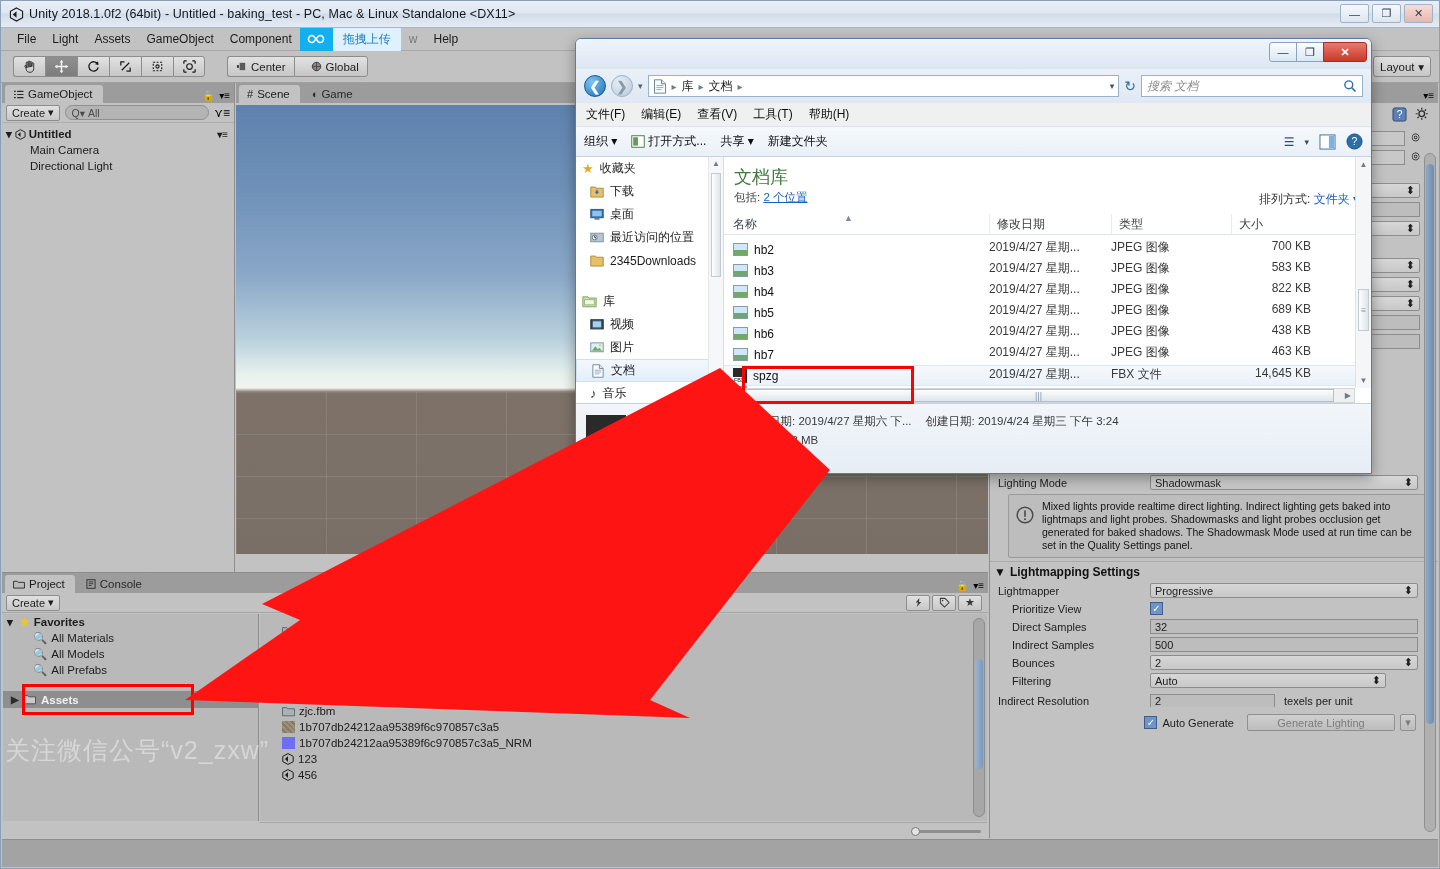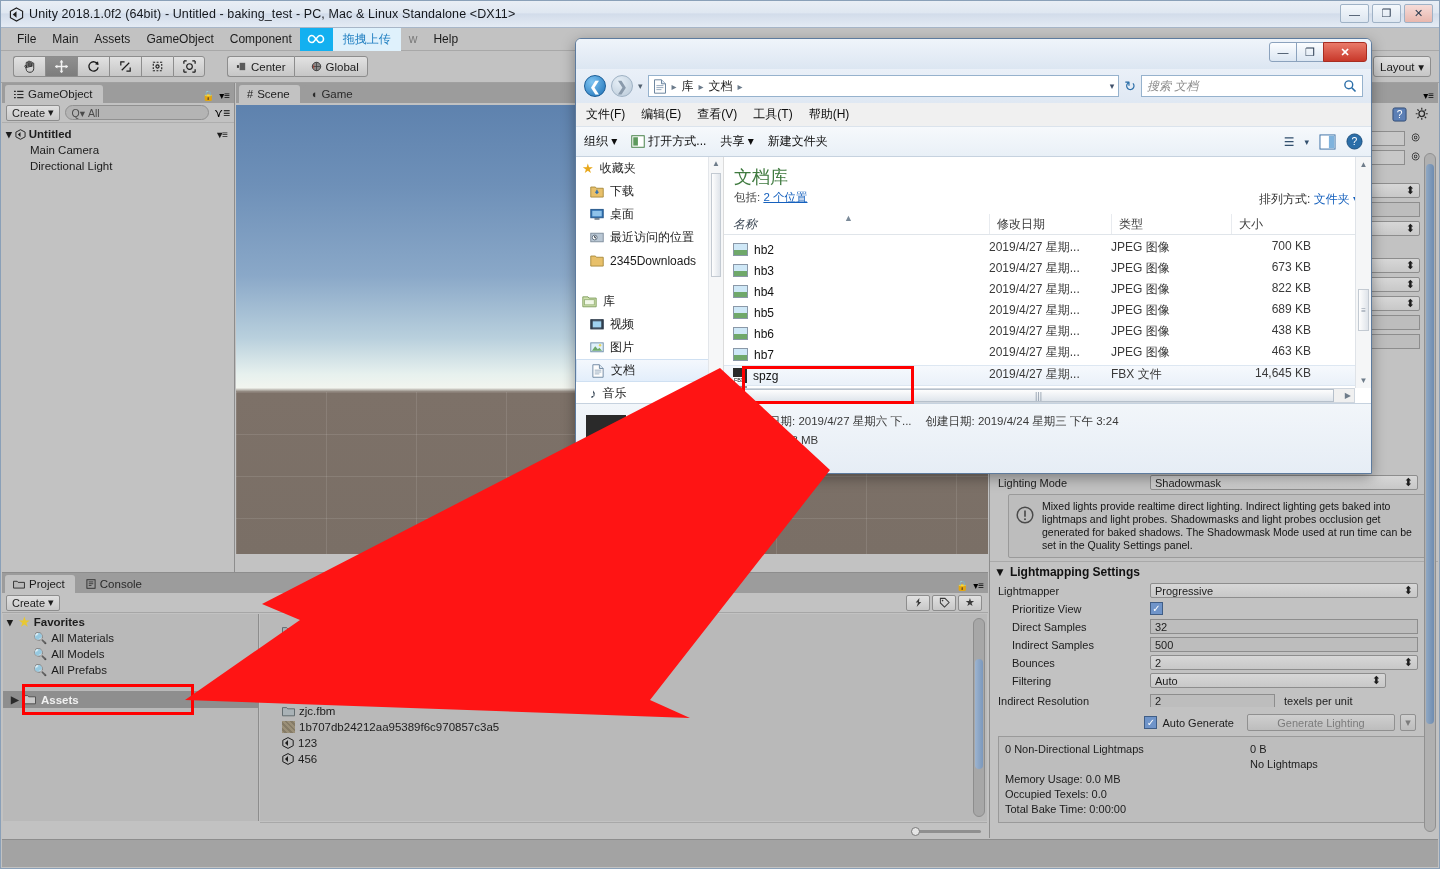--- a/index.html
+++ b/index.html
@@ -333,21 +333,21 @@
   .lib-sub { font-size: 11.5px; color: #444; padding: 1px 0 0 10px; }
   .lib-sub a { color: #1560bd; }
   .sortby { position: absolute; right: 12px; top: 34px; font-size: 12px; color: #333; }
   .sortby b { color: #1560bd; font-weight: normal; }
   .col-head {
     position: absolute; left: 0; right: 0; top: 57px; height: 21px;
     border-bottom: 1px solid #e0e5ea; display: flex; font-size: 12px; color: #3a4653;
     background: #fff;
   }
   .col { border-left: 1px solid #e8ebef; padding-left: 7px; display: flex; align-items: center; }
-  .col:first-child { border-left: none; font-style: italic; }
+  .col:first-child { border-left: none; }
   .file-row { height: 21px; display: flex; font-size: 12px; color: #111; }
   .file-row.sel { background: linear-gradient(to bottom,#f6f9fd,#eaf1f9); border-top: 1px solid #dde7f2; border-bottom: 1px solid #dde7f2; }
   .fi-name { width: 265px; display: flex; align-items: center; gap: 6px; padding-left: 9px; }
   .fi-date { width: 122px; color: #3a3a3a; }
   .fi-type { width: 120px; color: #3a3a3a; }
   .fi-size { width: 80px; text-align: right; color: #3a3a3a; }
   .jpg-ico {
     width: 15px; height: 13px; border: 1px solid #8a98a8;
     background: linear-gradient(to bottom,#cfe8f7 0 55%, #6fa86a 55% 100%);
   }
@@ -400,21 +400,21 @@
       <div class="win-title-text">Unity 2018.1.0f2 (64bit) - Untitled - baking_test - PC, Mac &amp; Linux Standalone &lt;DX11&gt;</div>
       <div class="wincaps">
         <div class="wincap">—</div>
         <div class="wincap">❐</div>
         <div class="wincap close">✕</div>
       </div>
     </div>
 
     <div class="unity-menubar">
       <div class="menu-item">File</div>
-      <div class="menu-item">Main</div>
+      <div class="menu-item">Light</div>
       <div class="menu-item">Assets</div>
       <div class="menu-item">GameObject</div>
       <div class="menu-item">Component</div>
       <div class="cloud-btn">
         <svg width="20" height="14" viewBox="0 0 20 14">
           <path d="M6 3.5a3.5 3.5 0 1 0 0 7c2.5 0 3.2-3.5 4-3.5s1.5 3.5 4 3.5a3.5 3.5 0 1 0 0-7c-2.5 0-3.2 3.5-4 3.5S8.5 3.5 6 3.5z" fill="none" stroke="#ffffff" stroke-width="1.6"></path>
         </svg>
       </div>
       <div class="chip-upload">拖拽上传</div>
       <div class="menu-item" style="opacity:.45">w</div>
@@ -675,20 +675,24 @@
             <svg width="13" height="11" viewBox="0 0 13 11">
                 <path d="M0.5 1.6h4.2l1 1.2h6.8v7h-12z" fill="#a9b2b6" stroke="#5a6468" stroke-width="0.9"></path>
               </svg>
             <span>zjc.fbm</span>
           </div>
           <div class="proj-item">
             <span style="width:13px;height:12px;background:repeating-linear-gradient(45deg,#9b9078 0 2px,#857b66 2px 4px);display:inline-block"></span>
             <span>1b707db24212aa95389f6c970857c3a5</span>
           </div>
           <div class="proj-item">
+            <span style="width:13px;height:12px;background:#6e6ef2;display:inline-block"></span>
+            <span>1b707db24212aa95389f6c970857c3a5_NRM</span>
+          </div>
+          <div class="proj-item">
             <svg width="12" height="12" viewBox="0 0 12 12">
               <path d="M6 0.6 L11.2 3.3 L11.2 8.7 L6 11.4 L0.8 8.7 L0.8 3.3 Z" fill="none" stroke="#1b1b1b" stroke-width="1"></path>
               <path d="M6 3 L3 6 L6 9 Z" fill="#1b1b1b"></path>
             </svg>
             <span>123</span>
           </div>
           <div class="proj-item">
             <svg width="12" height="12" viewBox="0 0 12 12">
               <path d="M6 0.6 L11.2 3.3 L11.2 8.7 L6 11.4 L0.8 8.7 L0.8 3.3 Z" fill="none" stroke="#1b1b1b" stroke-width="1"></path>
               <path d="M6 3 L3 6 L6 9 Z" fill="#1b1b1b"></path>
@@ -705,20 +709,21 @@
       <div style="position:absolute;left:258px;right:1px;bottom:1px;height:17px;background:#c2c2c2;border-top:1px solid #a8a8a8;display:flex;align-items:center">
         <div style="position:absolute;right:6px;width:70px;height:9px;display:flex;align-items:center">
           <div style="flex:1;height:3px;background:#8f8f8f;border-radius:2px"></div>
           <div style="position:absolute;left:0;width:9px;height:9px;border-radius:50%;background:#e4e4e4;border:1px solid #7a7a7a"></div>
         </div>
       </div>
     </div>
     <div class="proj-search">
       <span>🔍</span>
     </div>
+    <div class="watermark">关注微信公号“v2_zxw”</div>
 
     <div class="inspector">
       <div class="panel-tabbar">
         <div class="tab-right-icons">
           <span style="font-size:10px">▾≡</span>
         </div>
       </div>
       <div style="height:22px;display:flex;align-items:center;justify-content:flex-end;gap:8px;padding-right:8px">
         <svg width="15" height="15" viewBox="0 0 16 16">
           <rect x="1" y="1" width="14" height="14" rx="2" fill="#5c7fb5" stroke="#2f4a73"></rect>
@@ -845,33 +850,20 @@
           <div class="cb">✓</div>
           <span class="li-label" style="margin-right:8px">Auto Generate</span>
           <div class="gen-btn" style="width:148px">
             <span>Generate Lighting</span>
           </div>
           <div class="gen-btn" style="width:16px">
             <span>▾</span>
           </div>
         </div>
 
-        <div class="statbox">
-          <div style="display:flex">
-            <div style="width:245px">0 Non-Directional Lightmaps</div>
-            <div>0 B</div>
-          </div>
-          <div style="display:flex">
-            <div style="width:245px">&nbsp;</div>
-            <div>No Lightmaps</div>
-          </div>
-          <div>Memory Usage: 0.0 MB</div>
-          <div>Occupied Texels: 0.0</div>
-          <div>Total Bake Time: 0:00:00</div>
-        </div>
       </div>
 
       <div class="v-scroll" style="top:70px;bottom:6px">
         <div class="v-thumb" style="top:10px;height:560px"></div>
       </div>
     </div>
 
     <div style="position:absolute;left:1px;right:1px;bottom:1px;height:28px;background:#a3a3a3;border-top:1px solid #8d8d8d"></div>
   </div>
 
@@ -1068,21 +1060,21 @@
             <div class="fi-type">JPEG 图像</div>
             <div class="fi-size">700 KB</div>
           </div>
           <div class="file-row">
             <div class="fi-name">
                 <span class="jpg-ico"></span>
                 <span>hb3</span>
               </div>
             <div class="fi-date">2019/4/27 星期...</div>
             <div class="fi-type">JPEG 图像</div>
-            <div class="fi-size">673 KB</div>
+            <div class="fi-size">583 KB</div>
           </div>
           <div class="file-row">
             <div class="fi-name">
                 <span class="jpg-ico"></span>
                 <span>hb4</span>
               </div>
             <div class="fi-date">2019/4/27 星期...</div>
             <div class="fi-type">JPEG 图像</div>
             <div class="fi-size">822 KB</div>
           </div>

